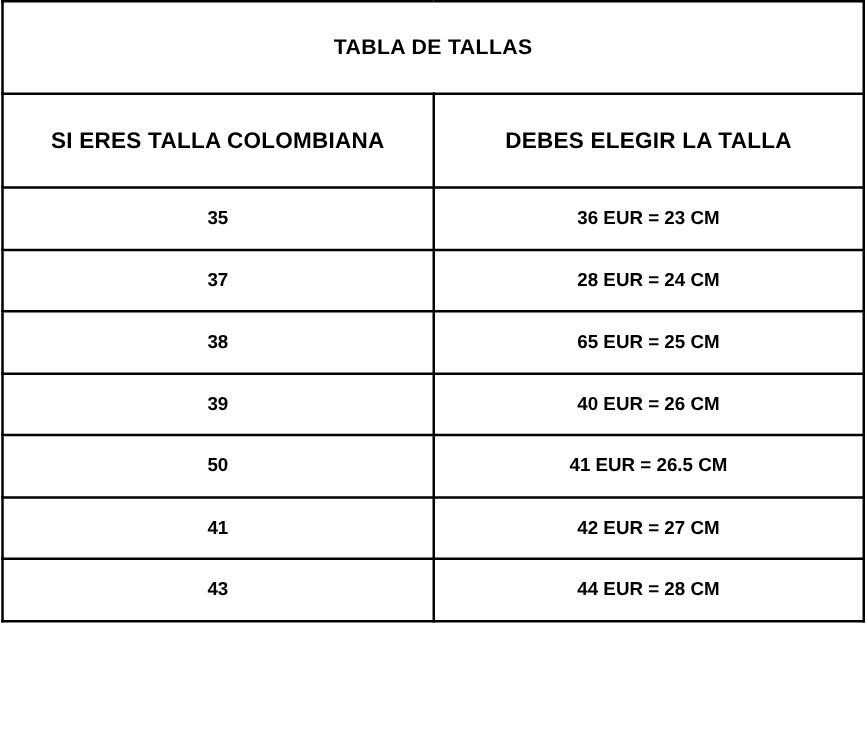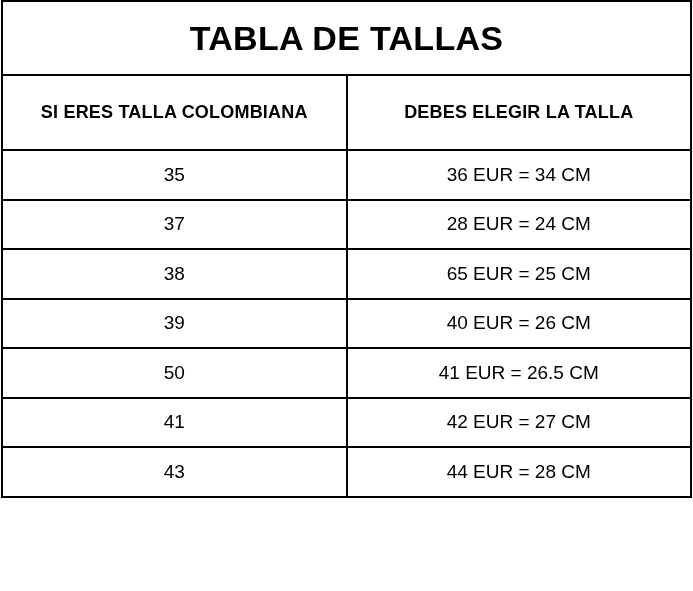--- a/index.html
+++ b/index.html
@@ -29,57 +29,57 @@
   }
   table.size-table td {
     border: 2px solid #000000;
     text-align: center;
     vertical-align: middle;
     padding: 0;
   }
   
   .title-cell {
     height: 72px;
-    font-size: 34px;
+    font-size: 17px;
     font-weight: bold;
     letter-spacing: 0.3px;
     border-top: 2px solid #000000;
   }
   
   .header-cell {
     height: 73px;
     font-size: 18px;
     font-weight: bold;
     letter-spacing: 0.2px;
   }
   
   .body-cell {
     height: 47.5px;
-    font-size: 19px;
-    font-weight: normal;
+    font-size: 15px;
+    font-weight: bold;
   }
   .col-left { width: 50%; }
   .col-right { width: 50%; }
 </style>
 </head>
 <body>
 
 <div class="sheet">
   <table class="size-table">
     <tbody>
       <tr>
         <td class="title-cell" colspan="2">TABLA DE TALLAS</td>
       </tr>
       <tr>
         <td class="header-cell col-left">SI ERES TALLA COLOMBIANA</td>
         <td class="header-cell col-right">DEBES ELEGIR LA TALLA</td>
       </tr>
       <tr>
         <td class="body-cell col-left">35</td>
-        <td class="body-cell col-right">36 EUR = 34 CM</td>
+        <td class="body-cell col-right">36 EUR = 23 CM</td>
       </tr>
       <tr>
         <td class="body-cell col-left">37</td>
         <td class="body-cell col-right">28 EUR = 24 CM</td>
       </tr>
       <tr>
         <td class="body-cell col-left">38</td>
         <td class="body-cell col-right">65 EUR = 25 CM</td>
       </tr>
       <tr>

